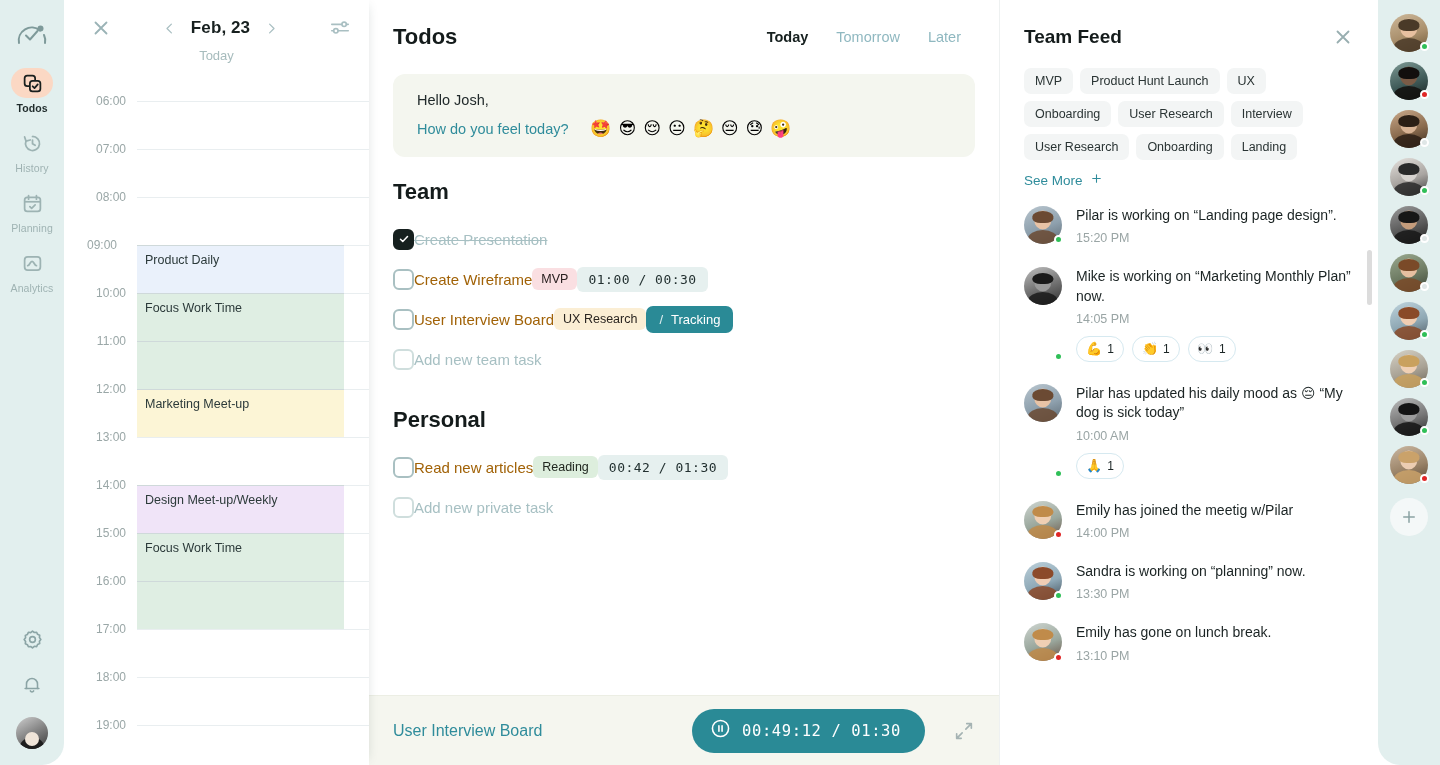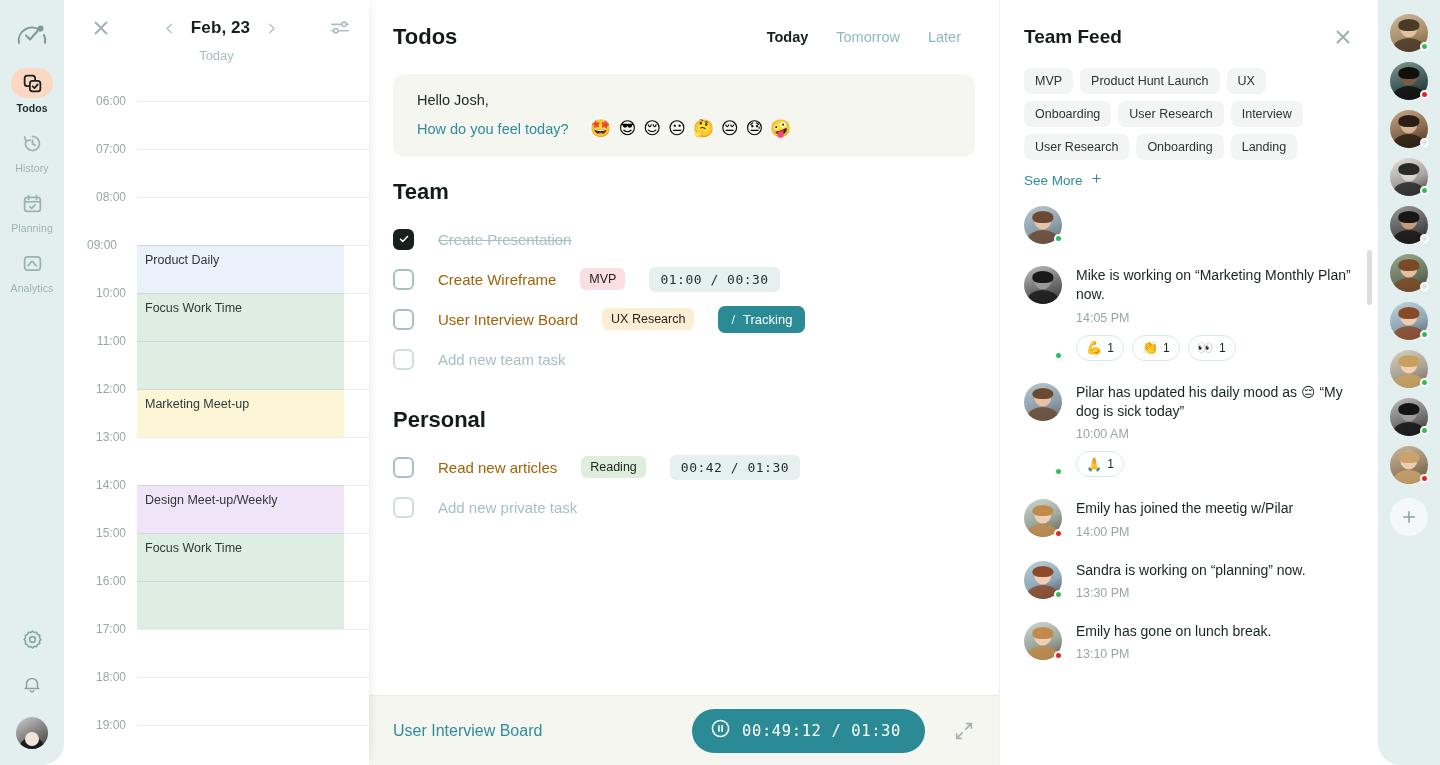--- a/index.html
+++ b/index.html
@@ -106,21 +106,21 @@
     background: #f4f6ef; border-radius: 12px;
     padding: 18px 24px 20px 24px; margin-bottom: 22px;
   }
   .greeting-hello { font-size: 14.5px; color: #20292a; margin-bottom: 12px; }
   .greeting-row { display: flex; align-items: center; gap: 0; }
   .greeting-q { font-size: 14.5px; color: #2f8c9b; }
   .mood-list { display: flex; gap: 7px; margin-left: 22px; }
   .mood { font-size: 17px; line-height: 1; cursor: pointer; }
 
   .section-title { font-size: 22px; font-weight: 600; color: #141b1b; margin: 14px 0 14px 0; }
-  .task { display: flex; align-items: center; gap: 24px; height: 40px; }
+  .task { display: flex; align-items: center; gap: 0; height: 40px; }
   .cbx {
     width: 21px; height: 21px; border-radius: 6px;
     border: 2px solid #a9c0c2; background: #fff; flex: 0 0 21px;
     display: flex; align-items: center; justify-content: center; cursor: pointer;
   }
   .cbx.checked { background: #16201f; border-color: #16201f; }
   .cbx.faded { border-color: #cfdedd; }
   .cbx-tick { width: 12px; height: 12px; color: #fff; display:none; }
   .cbx.checked .cbx-tick { display: block; }
   .task-name { font-size: 15px; color: #a16207; }
@@ -504,20 +504,24 @@
           <div class="fav-wrap">
             <div class="fav">
               <div class="face" style="background:linear-gradient(160deg,#b9c6cf 0%,#8ea0ad 55%,#5d6a74 100%)">
                 <div style="position:absolute;left:50%;top:38%;transform:translate(-50%,-50%);width:46%;height:50%;border-radius:50%;background:#e8c3a6"></div>
                 <div style="position:absolute;left:50%;top:14%;transform:translateX(-50%);width:56%;height:30%;border-radius:50% 50% 40% 40%;background:#6b4a33"></div>
                 <div style="position:absolute;left:50%;bottom:-12%;transform:translateX(-50%);width:80%;height:48%;border-radius:50% 50% 0 0;background:#6b4a33;opacity:.85"></div>
               </div>
             </div>
             <span class="fav-dot dot-on"></span>
           </div>
+          <div>
+            <div class="feed-text">Pilar is working on “Landing page design”.</div>
+            <div class="feed-time">15:20 PM</div>
+          </div>
         </div>
         <div class="feed-item">
           <div class="fav-wrap">
             <div class="fav">
               <div class="face" style="background:linear-gradient(160deg,#bfbfbf 0%,#6e6e6e 55%,#2d2d2d 100%)">
                 <div style="position:absolute;left:50%;top:38%;transform:translate(-50%,-50%);width:46%;height:50%;border-radius:50%;background:#9a9a9a"></div>
                 <div style="position:absolute;left:50%;top:14%;transform:translateX(-50%);width:56%;height:30%;border-radius:50% 50% 40% 40%;background:#1a1a1a"></div>
                 <div style="position:absolute;left:50%;bottom:-12%;transform:translateX(-50%);width:80%;height:48%;border-radius:50% 50% 0 0;background:#1a1a1a;opacity:.85"></div>
               </div>
             </div>

